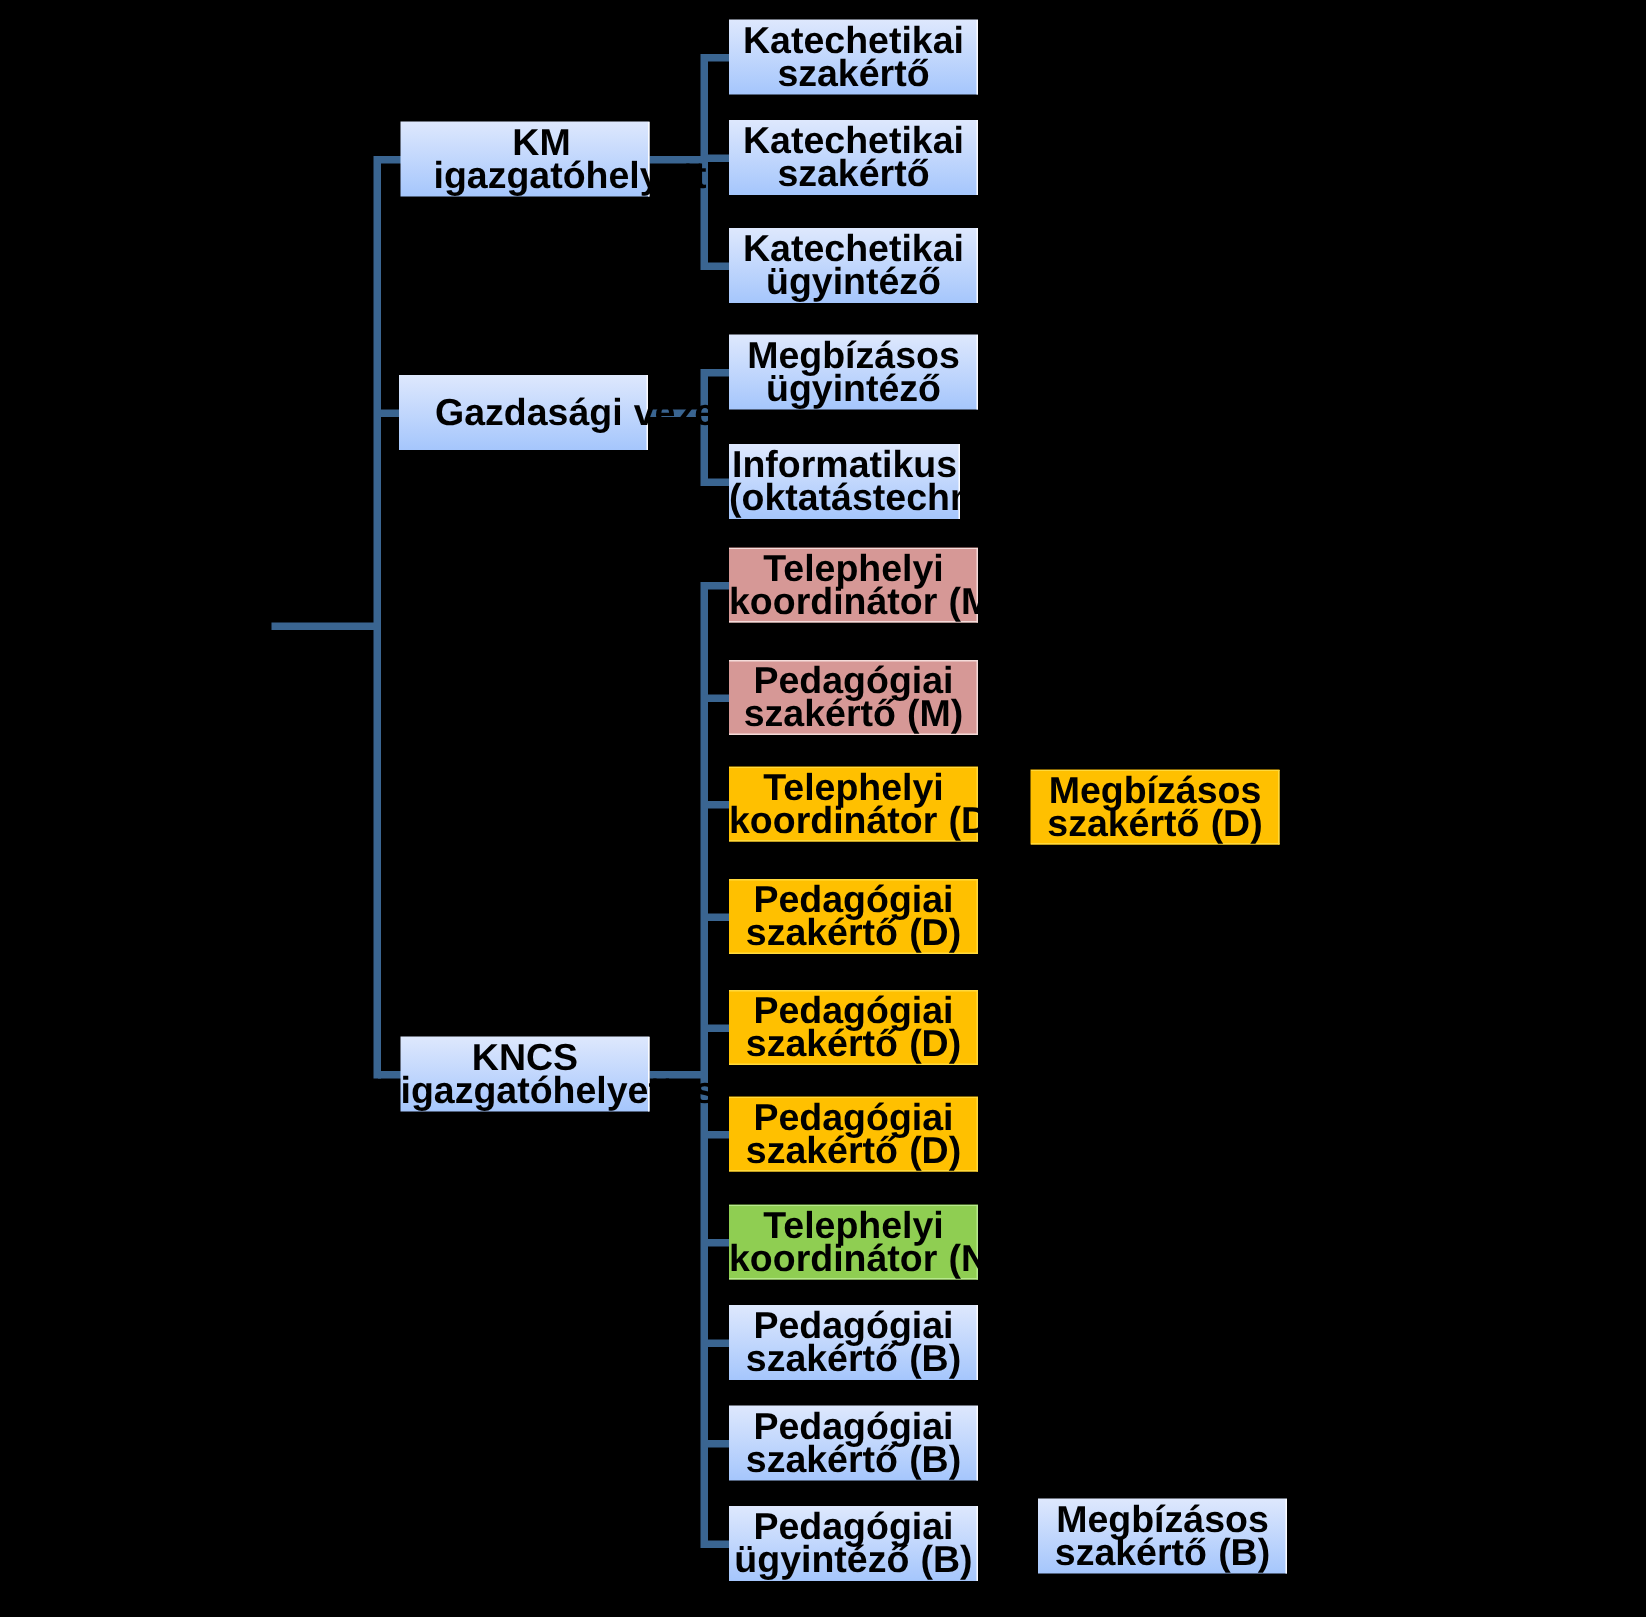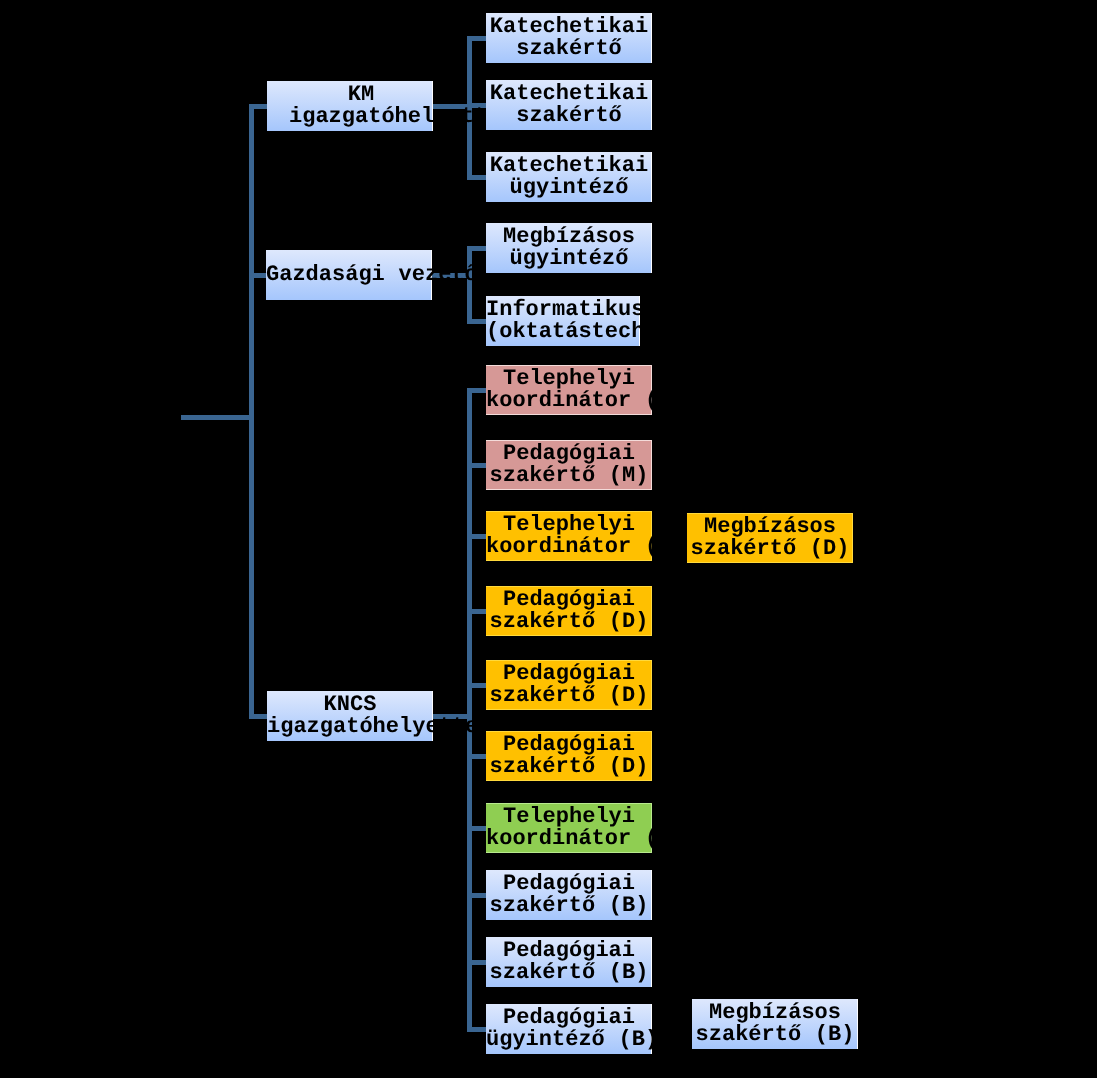--- a/index.html
+++ b/index.html
@@ -5,23 +5,23 @@
 <style>
   html,body{margin:0;padding:0;background:#000;}
   body{width:1097px;height:1078px;overflow:hidden;
        font-family:"Liberation Sans",sans-serif;
        -webkit-font-smoothing:antialiased;}
   #chart{position:relative;width:1097px;height:1078px;background:#000;}
   #links{position:absolute;left:0;top:0;width:1097px;height:1078px;}
   .link{position:absolute;}
   .node{position:absolute;box-sizing:border-box;
         display:flex;align-items:center;
-        text-align:center;font-weight:bold;font-size:22px;line-height:22.4px;
+        text-align:center;font-weight:bold;font-size:25px;line-height:22.4px;
         color:#000;white-space:pre;word-spacing:0.5px;
-        -webkit-font-smoothing:antialiased;text-rendering:geometricPrecision;font-family:Liberation Mono, monospace;}
+        -webkit-font-smoothing:antialiased;text-rendering:geometricPrecision;}
   .node .lbl{display:block;width:100%;transform:translateZ(0);}
 </style>
 </head>
 <body style="background: rgb(0, 0, 0);">
 
 <div id="chart" style="background: rgb(0, 0, 0);">
   <div id="links">
       <div class="link" style="left: 249px; top: 104px; width: 5px; height: 615px; background: rgb(58, 101, 145);"></div>
       <div class="link" style="left: 181px; top: 415px; width: 71px; height: 5px; background: rgb(58, 101, 145);"></div>
       <div class="link" style="left: 252px; top: 104px; width: 16px; height: 5px; background: rgb(58, 101, 145);"></div>
@@ -44,21 +44,21 @@
       <div class="link" style="left: 469px; top: 609px; width: 17px; height: 5px; background: rgb(58, 101, 145);"></div>
       <div class="link" style="left: 469px; top: 683px; width: 17px; height: 5px; background: rgb(58, 101, 145);"></div>
       <div class="link" style="left: 469px; top: 754px; width: 17px; height: 5px; background: rgb(58, 101, 145);"></div>
       <div class="link" style="left: 469px; top: 826px; width: 17px; height: 5px; background: rgb(58, 101, 145);"></div>
       <div class="link" style="left: 469px; top: 893px; width: 17px; height: 5px; background: rgb(58, 101, 145);"></div>
       <div class="link" style="left: 469px; top: 960px; width: 17px; height: 5px; background: rgb(58, 101, 145);"></div>
       <div class="link" style="left: 469px; top: 1027px; width: 17px; height: 5px; background: rgb(58, 101, 145);"></div>
     </div>
   <div class="node" style="left: 267px; top: 81px; width: 166px; height: 50px; box-shadow: rgb(251, 252, 255) -1px 0px 0px 0px inset; color: rgb(0, 0, 0); background: linear-gradient(rgb(222, 232, 253) 0%, rgb(165, 198, 252) 100%); padding-left: 22px;"><span class="lbl">KM
 igazgatóhelyettes</span></div>
-  <div class="node" style="left: 266px; top: 250px; width: 166px; height: 50px; box-shadow: rgb(251, 252, 255) -1px 0px 0px 0px inset; color: rgb(0, 0, 0); background: linear-gradient(rgb(222, 232, 253) 0%, rgb(165, 198, 252) 100%);"><span class="lbl">Gazdasági vezető</span></div>
+  <div class="node" style="left: 266px; top: 250px; width: 166px; height: 50px; box-shadow: rgb(251, 252, 255) -1px 0px 0px 0px inset; color: rgb(0, 0, 0); background: linear-gradient(rgb(222, 232, 253) 0%, rgb(165, 198, 252) 100%); padding-left: 24px;"><span class="lbl">Gazdasági vezető</span></div>
   <div class="node" style="left: 267px; top: 691px; width: 166px; height: 50px; box-shadow: rgb(251, 252, 255) -1px 0px 0px 0px inset; color: rgb(0, 0, 0); background: linear-gradient(rgb(222, 232, 253) 0%, rgb(165, 198, 252) 100%);"><span class="lbl">KNCS
 igazgatóhelyettes</span></div>
   <div class="node" style="left: 486px; top: 13px; width: 166px; height: 50px; box-shadow: rgb(251, 252, 255) -1px 0px 0px 0px inset; color: rgb(0, 0, 0); background: linear-gradient(rgb(222, 232, 253) 0%, rgb(165, 198, 252) 100%);"><span class="lbl">Katechetikai
 szakértő</span></div>
   <div class="node" style="left: 486px; top: 80px; width: 166px; height: 50px; box-shadow: rgb(251, 252, 255) -1px 0px 0px 0px inset; color: rgb(0, 0, 0); background: linear-gradient(rgb(222, 232, 253) 0%, rgb(165, 198, 252) 100%);"><span class="lbl">Katechetikai
 szakértő</span></div>
   <div class="node" style="left: 486px; top: 152px; width: 166px; height: 50px; box-shadow: rgb(251, 252, 255) -1px 0px 0px 0px inset; color: rgb(0, 0, 0); background: linear-gradient(rgb(222, 232, 253) 0%, rgb(165, 198, 252) 100%);"><span class="lbl">Katechetikai
 ügyintéző</span></div>
   <div class="node" style="left: 486px; top: 223px; width: 166px; height: 50px; box-shadow: rgb(251, 252, 255) -1px 0px 0px 0px inset; color: rgb(0, 0, 0); background: linear-gradient(rgb(222, 232, 253) 0%, rgb(165, 198, 252) 100%);"><span class="lbl">Megbízásos
 ügyintéző</span></div>

